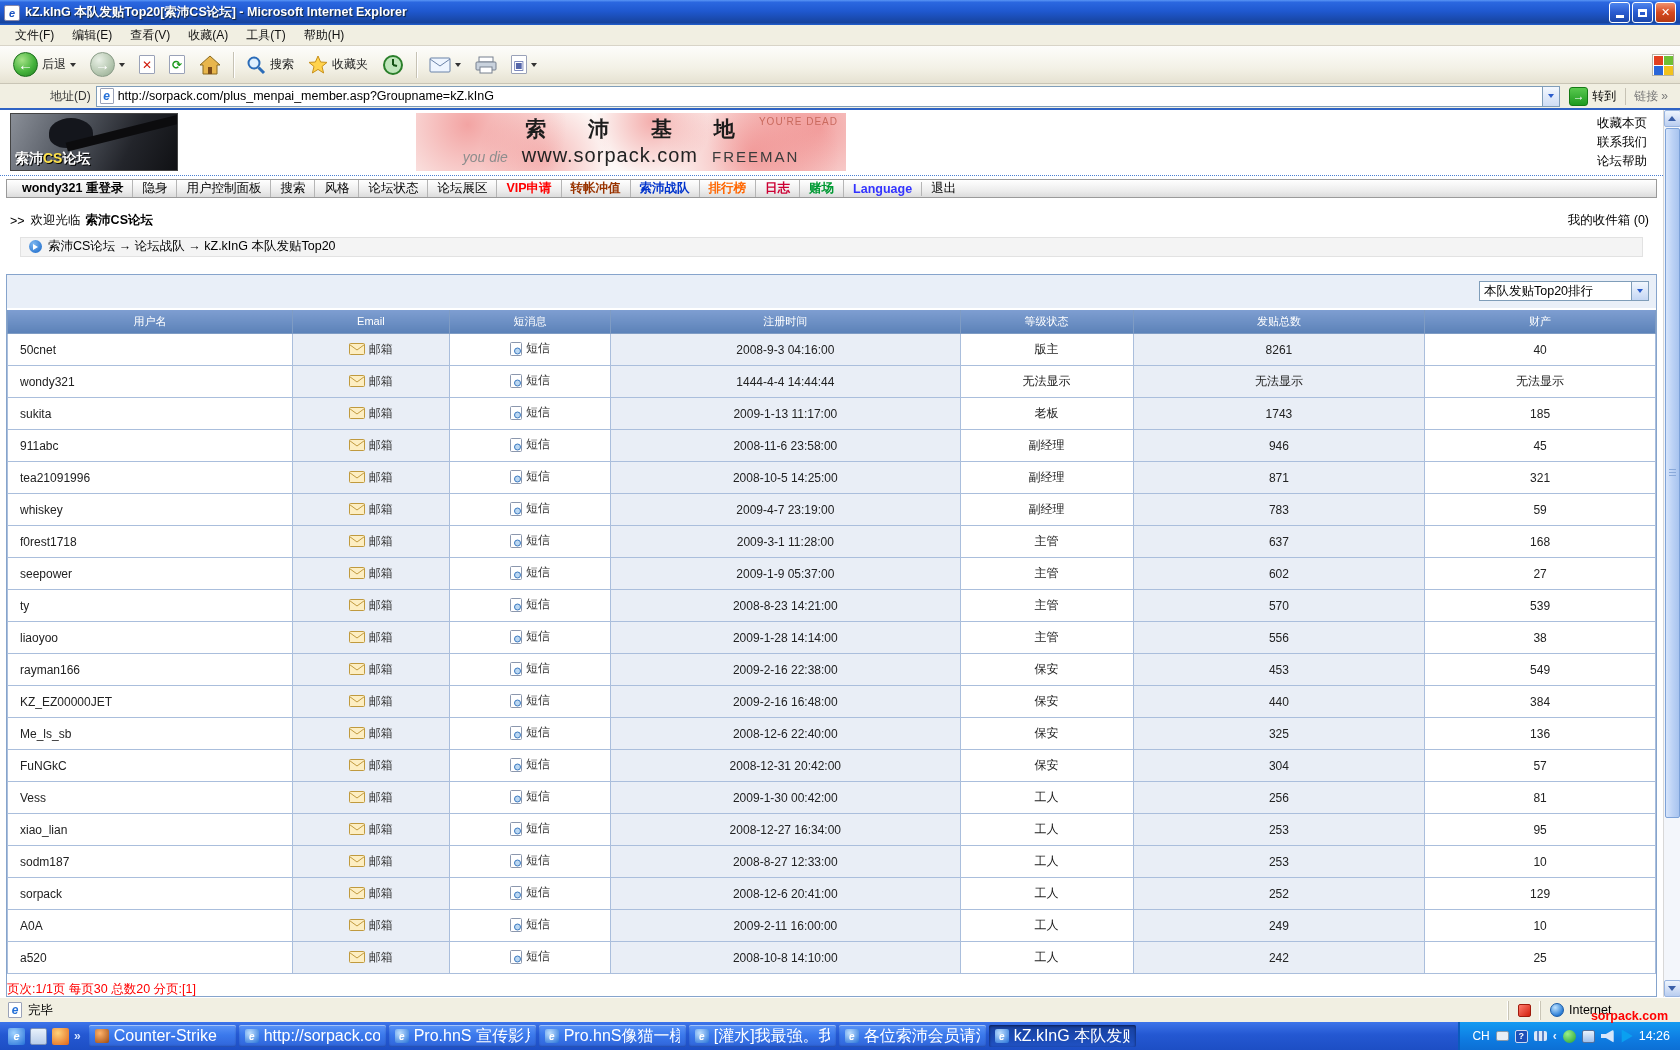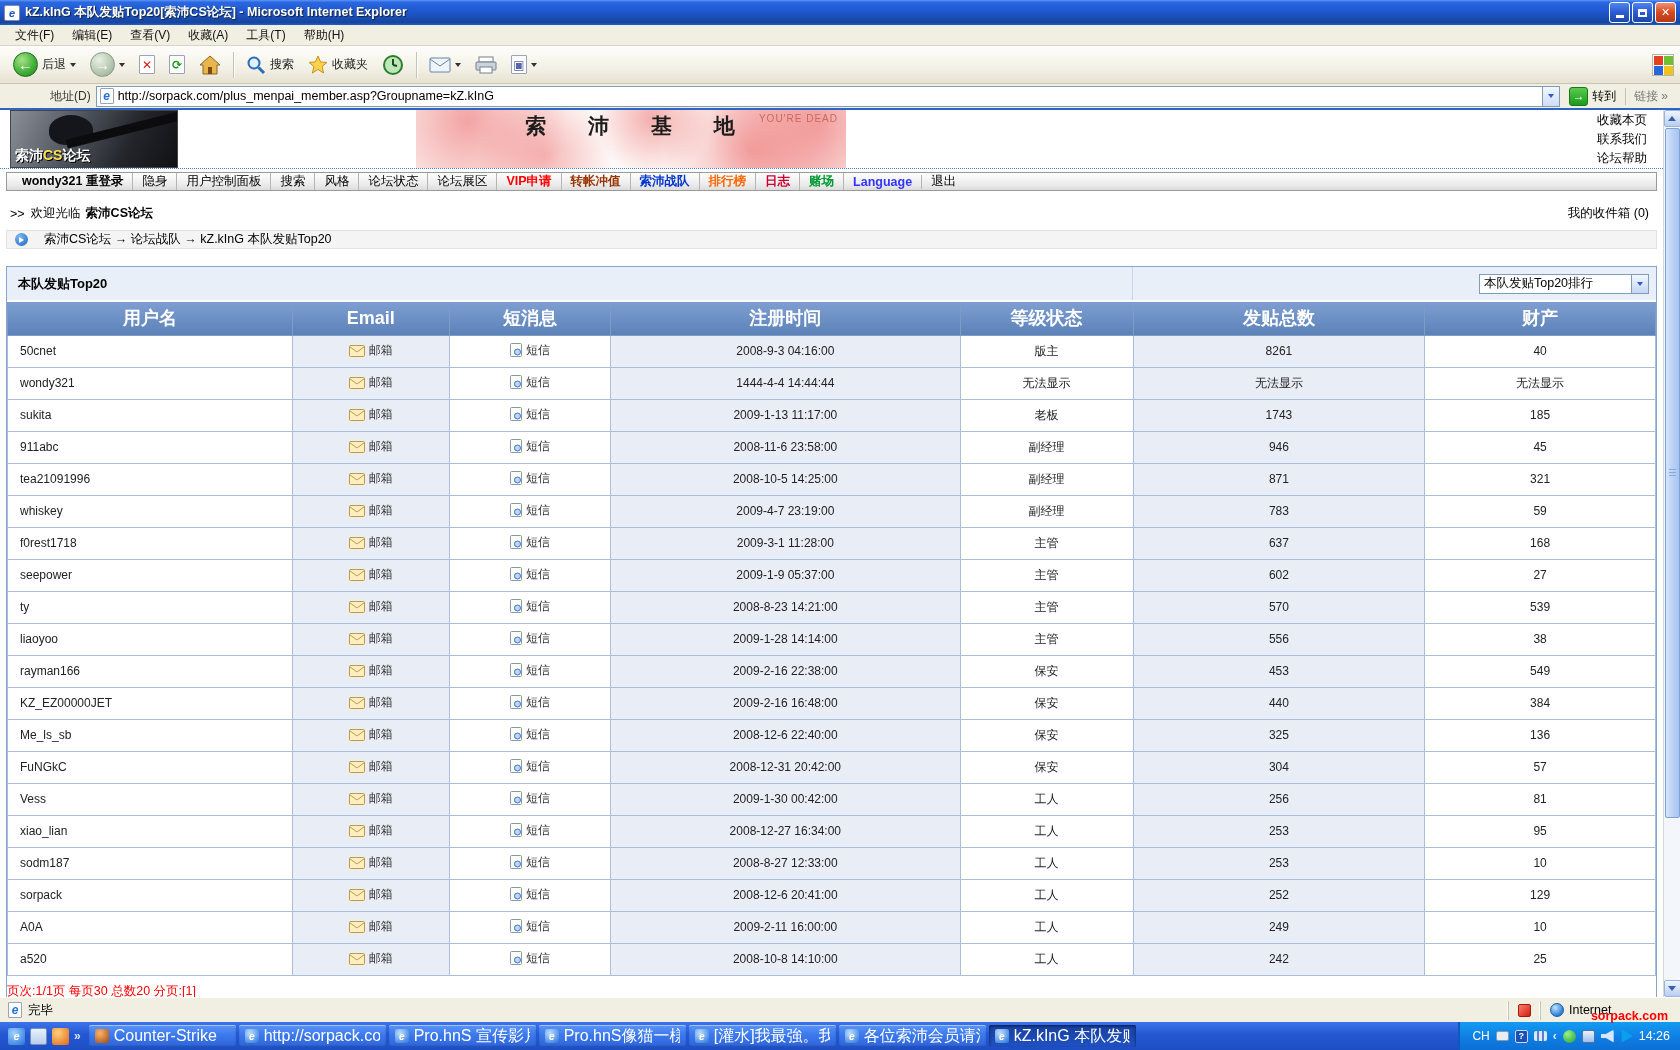--- a/index.html
+++ b/index.html
@@ -84,38 +84,38 @@
   
   .navbar { margin:3px 6px 0; border:1px solid #9a9a9a; height:23px;
     background:linear-gradient(#ffffff,#ececec 65%,#dcdcdc); display:flex; align-items:center; padding:0 6px; font-size:12.5px; }
   .nav-item { padding:0 9px; border-right:1px solid #b5b5b5; white-space:nowrap; cursor:pointer; }
   .nav-item:last-child { border-right:none; }
 
   
   .welcome { margin:14px 10px 5px; display:flex; align-items:center; font-size:12.5px; }
   .welcome .fat { font-weight:bold; margin-left:5px; }
   .welcome .inbox { margin-left:auto; padding-right:4px; cursor:pointer; }
-  .crumbbar { margin:3px 6px; background:#f4f4f4; border:1px solid #e2e2e2; height:22px;
-    display:flex; align-items:center; gap:16px; padding:0 8px; font-size:12.5px; }
+  .crumbbar { margin:3px 20px; background:#f4f4f4; border:1px solid #e2e2e2; height:22px;
+    display:flex; align-items:center; gap:6px; padding:0 8px; font-size:12.5px; }
   .crumbico { width:13px; height:13px; border-radius:50%; background:radial-gradient(circle at 35% 30%,#7db7f0,#1565c8); 
     display:flex; align-items:center; justify-content:center; }
   .crumbico i { width:0; height:0; border-top:3px solid transparent; border-bottom:3px solid transparent; border-left:5px solid #fff; }
 
   
   .mainbox { margin:14px 6px 0; border:1px solid #86a4cc; background:#fff; }
   .boxtitle { display:flex; height:33px; background:#e9eff8; }
   .boxtitle .lt { flex:0 0 68.3%; display:flex; align-items:center; padding-left:11px; font-weight:bold; font-size:13px; border-right:1px solid #c9d6ea; }
   .boxtitle .rt { flex:1; display:flex; align-items:center; justify-content:flex-end; padding-right:7px; }
   .select { width:170px; height:20px; background:#fff; border:1px solid #7f9db9; display:flex; align-items:center; cursor:pointer; }
   .select .val { flex:1; padding-left:4px; font-size:12.5px; white-space:nowrap; overflow:hidden; }
   .select .btn { width:17px; height:18px; background:linear-gradient(#f2f7fe,#c4d6f3); border-left:1px solid #7f9db9;
     display:flex; align-items:center; justify-content:center; }
 
   table.grid { width:100%; border-collapse:collapse; table-layout:fixed; }
-  .grid th { height:34px; background:linear-gradient(#7e9ed1,#5c82b8); color:#fff; font-weight:bold; font-size:18px;
+  .grid th { height:25px; background:linear-gradient(#7e9ed1,#5c82b8); color:#fff; font-weight:normal; font-size:11px;
     border:1px solid #7f9cc4; border-top:2px solid #fff; }
   .grid td { height:32px; border:1px solid #aabedc; text-align:center; color:#222; font-size:12px; background:#fff; }
   .grid td.shade { background:#e9eef6; }
   .grid td.c-user { text-align:left; padding-left:12px; }
   .cellbtn { display:inline-flex; align-items:center; gap:4px; cursor:pointer; color:#333; }
   .pager { color:#ff0000; padding-top:7px; font-size:12.5px; height:22px; }
 
   
   .vscroll { width:17px; background:#f3f6fb; border-left:1px solid #d8d8d8; display:flex; flex-direction:column; align-items:center; }
   .sbtn { width:17px; height:17px; border:1px solid #98b4e0; border-radius:2px; background:linear-gradient(#eef5fe,#cfddf5 60%,#b9cdf0);
@@ -286,20 +286,25 @@
 
     <div class="banner">
       <div class="logo">
         <div class="helmet"></div>
         <div class="gun"></div>
         <div class="label"><span>索沛</span><b>CS</b><span>论坛</span></div>
       </div>
       <div class="adbanner">
         <div class="cn">索 沛 基 地</div>
         <div class="dead">YOU'RE DEAD</div>
+        <div class="row2">
+          <span class="you">you die</span>
+          <span class="url">www.sorpack.com</span>
+          <span class="free">FREEMAN</span>
+        </div>
       </div>
       <div class="sidelinks">
         <div>收藏本页</div>
         <div>联系我们</div>
         <div>论坛帮助</div>
       </div>
     </div>
 
     <div class="navbar">
 
@@ -329,21 +334,20 @@
 
     <div class="crumbbar">
       <span class="crumbico">
           <i></i>
         </span>
       <span>索沛CS论坛 → 论坛战队 → kZ.kInG 本队发贴Top20</span>
     </div>
 
     <div class="mainbox">
       <div class="boxtitle">
-        <div class="lt">本队发贴Top20</div>
         <div class="rt">
           <div class="select">
             <span class="val">本队发贴Top20排行</span>
             <span class="btn">
                 <span class="caret" style="border-top-color:#2a5ccc;"></span>
               </span>
           </div>
         </div>
       </div>
 

